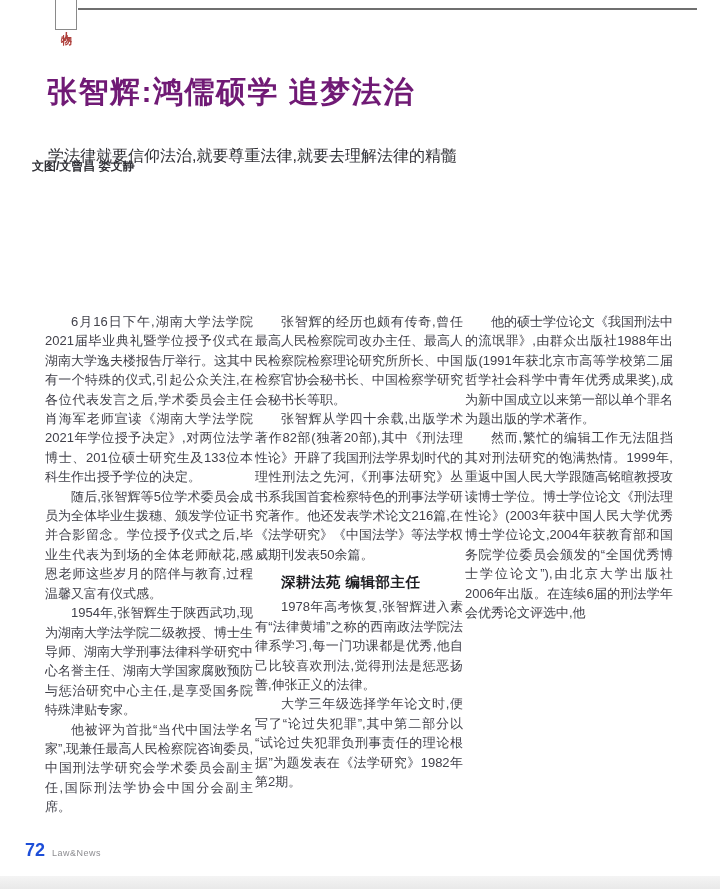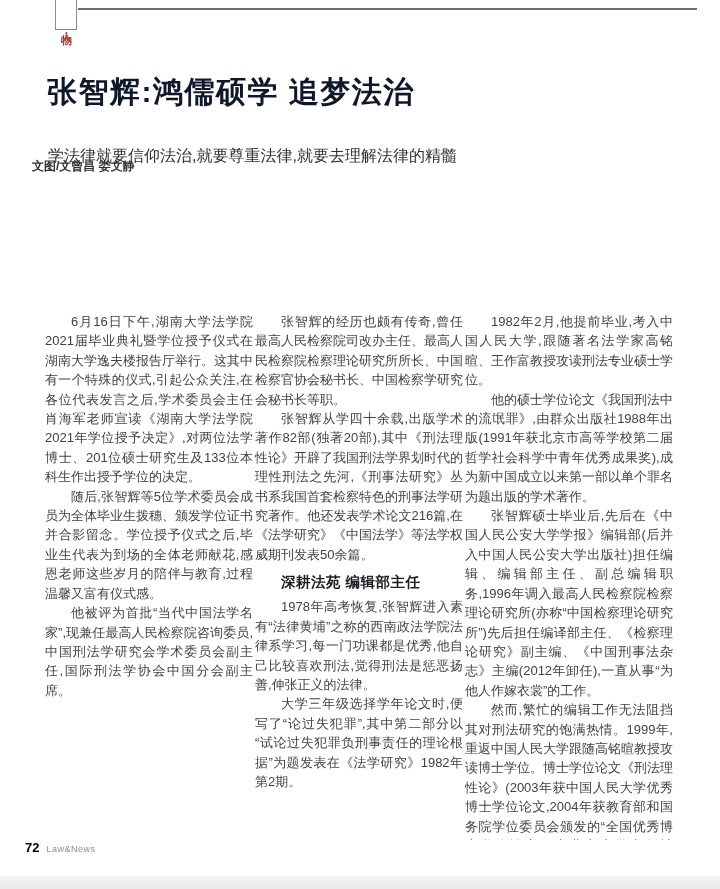--- a/index.html
+++ b/index.html
@@ -51,21 +51,21 @@
     background: #6f6f6f;
   }
   .article-title {
     position: absolute;
     left: 47px;
     top: 72px;
     margin: 0;
     font-size: 30px;
     font-weight: 900;
     letter-spacing: 1.5px;
-    color: #0f172a;
+    color: #701a75;
     white-space: nowrap;
   }
   .article-subtitle {
     position: absolute;
     left: 48px;
     top: 146px;
     margin: 0;
     font-size: 16px;
     font-weight: 500;
     color: #303036;
@@ -112,23 +112,23 @@
   }
   .footer {
     position: absolute;
     left: 25px;
     top: 840px;
     display: flex;
     align-items: baseline;
     gap: 7px;
   }
   .page-number {
-    font-size: 13px;
+    font-size: 18px;
     font-weight: bold;
-    color: #000000;
+    color: #1d4ed8;
   }
   .magazine-name {
     font-size: 9px;
     color: #8d8d91;
     letter-spacing: 0.5px;
   }
   .bottom-edge {
     position: absolute;
     left: 0;
     bottom: 0;
@@ -152,35 +152,34 @@
 
   <p class="article-subtitle">学法律就要信仰法治,就要尊重法律,就要去理解法律的精髓</p>
 
   <p class="article-byline">文图/文曾昌 娄文静</p>
 
   <div class="body-columns">
 
     <div class="col">
       <p>6月16日下午,湖南大学法学院2021届毕业典礼暨学位授予仪式在湖南大学逸夫楼报告厅举行。这其中有一个特殊的仪式,引起公众关注,在各位代表发言之后,学术委员会主任肖海军老师宣读《湖南大学法学院2021年学位授予决定》,对两位法学博士、201位硕士研究生及133位本科生作出授予学位的决定。</p>
       <p>随后,张智辉等5位学术委员会成员为全体毕业生拨穗、颁发学位证书并合影留念。学位授予仪式之后,毕业生代表为到场的全体老师献花,感恩老师这些岁月的陪伴与教育,过程温馨又富有仪式感。</p>
+      <p>1954年,张智辉生于陕西武功,现为湖南大学法学院二级教授、博士生导师、湖南大学刑事法律科学研究中心名誉主任、湖南大学国家腐败预防与惩治研究中心主任,是享受国务院特殊津贴专家。</p>
       <p>他被评为首批“当代中国法学名家”,现兼任最高人民检察院咨询委员,中国刑法学研究会学术委员会副主任,国际刑法学协会中国分会副主席。</p>
     </div>
 
     <div class="col">
       <p>张智辉的经历也颇有传奇,曾任最高人民检察院司改办主任、最高人民检察院检察理论研究所所长、中国检察官协会秘书长、中国检察学研究会秘书长等职。</p>
       <p>张智辉从学四十余载,出版学术著作82部(独著20部),其中《刑法理性论》开辟了我国刑法学界划时代的理性刑法之先河,《刑事法研究》丛书系我国首套检察特色的刑事法学研究著作。他还发表学术论文216篇,在《法学研究》《中国法学》等法学权威期刊发表50余篇。</p>
       <h3 class="section-heading">深耕法苑 编辑部主任</h3>
       <p>1978年高考恢复,张智辉进入素有“法律黄埔”之称的西南政法学院法律系学习,每一门功课都是优秀,他自己比较喜欢刑法,觉得刑法是惩恶扬善,伸张正义的法律。</p>
       <p>大学三年级选择学年论文时,便写了“论过失犯罪”,其中第二部分以“试论过失犯罪负刑事责任的理论根据”为题发表在《法学研究》1982年第2期。</p>
     </div>
 
     <div class="col">
-      <p>1982年2月,他提前毕业,考入中国人民大学,跟随著名法学家高铭暄、王作富教授攻读刑法专业硕士学位。</p>
       <p>他的硕士学位论文《我国刑法中的流氓罪》,由群众出版社1988年出版(1991年获北京市高等学校第二届哲学社会科学中青年优秀成果奖),成为新中国成立以来第一部以单个罪名为题出版的学术著作。</p>
-      <p>张智辉硕士毕业后,先后在《中国人民公安大学学报》编辑部(后并入中国人民公安大学出版社)担任编辑、编辑部主任、副总编辑职务,1996年调入最高人民检察院检察理论研究所(亦称“中国检察理论研究所”)先后担任编译部主任、《检察理论研究》副主编、《中国刑事法杂志》主编(2012年卸任),一直从事“为他人作嫁衣裳”的工作。</p>
       <p>然而,繁忙的编辑工作无法阻挡其对刑法研究的饱满热情。1999年,重返中国人民大学跟随高铭暄教授攻读博士学位。博士学位论文《刑法理性论》(2003年获中国人民大学优秀博士学位论文,2004年获教育部和国务院学位委员会颁发的“全国优秀博士学位论文”),由北京大学出版社2006年出版。在连续6届的刑法学年会优秀论文评选中,他</p>
     </div>
 
   </div>
 
   <div class="footer">
     <span class="page-number">72</span>
     <span class="magazine-name">Law&amp;News</span>
   </div>
 

